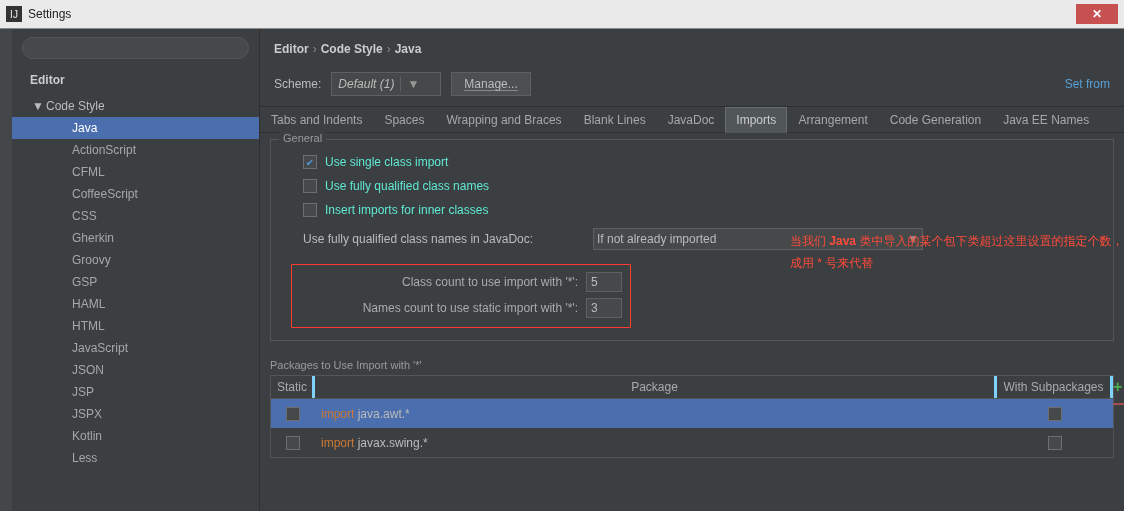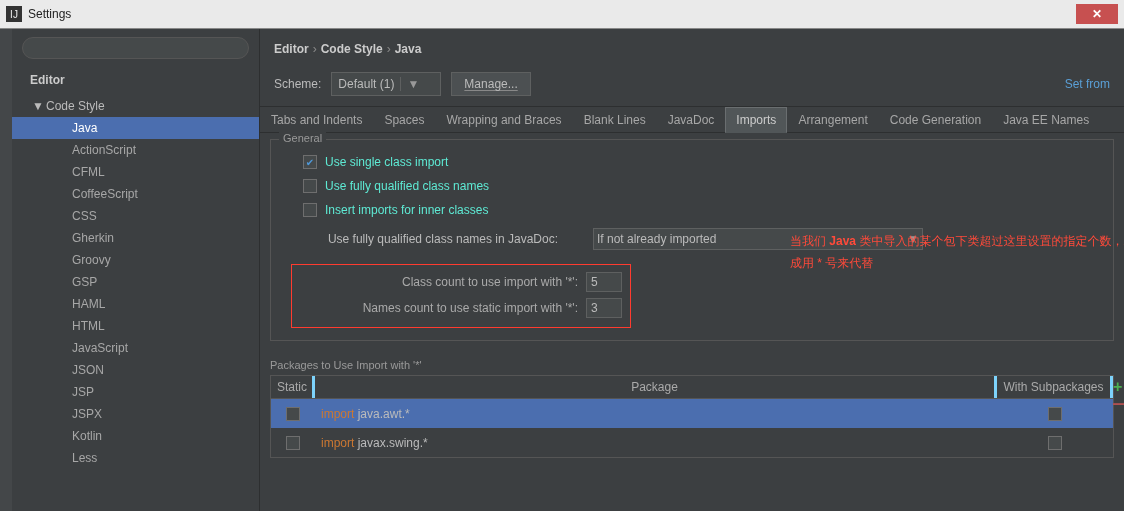--- a/index.html
+++ b/index.html
@@ -19,36 +19,36 @@
 .tree-item { padding: 4px 0 4px 36px; color: #a7a7a7; cursor: default; display: flex; align-items: center; }
 .tree-item.parent { padding-left: 20px; color: #bbbbbb; }
 .tree-item.parent .tri { display: inline-block; width: 10px; margin-right: 4px; color: #bbb; }
 .tree-item.child { padding-left: 60px; }
 .tree-item.selected { background: #4b6eaf; color: #ffffff; }
 .content { flex: 1; background: #3c3f41; display: flex; flex-direction: column; overflow: hidden; }
 .breadcrumb { padding: 12px 14px; color: #cccccc; font-weight: bold; font-size: 13px; }
 .breadcrumb .sep { color: #888; margin: 0 4px; font-weight: normal; }
 .scheme-row { display: flex; align-items: center; padding: 4px 14px 10px 14px; gap: 10px; }
 .scheme-row label { color: #bbb; }
-.dropdown { height: 24px; background: #45494a; border: 1px solid #5e6060; display: flex; align-items: center; padding: 0 6px; gap: 6px; min-width: 110px; }
+.dropdown { height: 24px; background: #45494a; border: 1px solid #5e6060; display: flex; align-items: center; padding: 0 6px; gap: 6px; min-width: 110px; font-style: italic; }
 .dropdown .arrow-btn { border-left: 1px solid #5e6060; padding-left: 6px; color: #999; }
 .btn { height: 24px; background: #4c5052; border: 1px solid #5e6060; padding: 0 12px; display: flex; align-items: center; color: #bbb; }
 .btn span { text-decoration: underline; text-decoration-color: #888; text-underline-offset: 2px; }
 .link-right { margin-left: auto; color: #5a9fd6; cursor: pointer; }
 .tabs { display: flex; border-top: 1px solid #2d2f30; border-bottom: 1px solid #2d2f30; background: #3c3f41; }
 .tab { padding: 5px 10px; color: #a7a7a7; border: 1px solid transparent; border-bottom: none; cursor: default; }
 .tab.active { background: #515658; border: 1px solid #6a6e70; border-bottom: 1px solid #515658; margin-bottom: -1px; color: #cccccc; }
 .group { margin: 6px 10px 0 10px; border: 1px solid #555; padding: 10px 12px 12px 12px; position: relative; }
 .group-title { position: absolute; top: -8px; left: 8px; background: #3c3f41; padding: 0 4px; color: #9a9a9a; font-size: 11px; }
 .check-row { display: flex; align-items: center; gap: 8px; padding: 5px 0 5px 20px; color: #5eead4; }
 .checkbox { width: 14px; height: 14px; border: 1px solid #6e6e6e; background: #45494a; display: inline-flex; align-items: center; justify-content: center; font-size: 10px; color: #5b9fd6; }
 .checkbox.checked::after { content: "✔"; color: #4e98d9; }
 .note { position: absolute; left: 530px; top: 200px; width: 560px; color: #ff4a3a; font-size: 14px; line-height: 1.6; }
 .note b { font-weight: bold; }
-.pair-row { display: flex; align-items: center; gap: 10px; padding: 6px 0 6px 20px; text-align: center; }
+.pair-row { display: flex; align-items: center; gap: 10px; padding: 6px 0 6px 20px; }
 .pair-row .label { min-width: 280px; }
 .select { height: 22px; background: #45494a; border: 1px solid #5e6060; padding: 0 3px; display: flex; align-items: center; min-width: 330px; justify-content: space-between; }
 .select .arrow { color: #999; }
 .red-box { border: 1px solid #ff3b2f; margin: 8px 0 0 8px; padding: 4px 8px 6px 8px; width: 340px; }
 .red-row { display: flex; align-items: center; gap: 8px; padding: 3px 0; }
 .red-row .lbl { flex: 1; text-align: right; color: #aaa; }
 .numbox { width: 36px; height: 20px; background: #45494a; border: 1px solid #5e6060; color: #bbb; padding: 0 4px; }
 .packages-label { margin: 18px 10px 4px 10px; color: #9a9a9a; font-size: 11px; }
 .pkgtable { margin: 0 10px; border: 1px solid #555; position: relative; }
 .pkg-head { display: flex; background: #3c3f41; border-bottom: 1px solid #555; }

